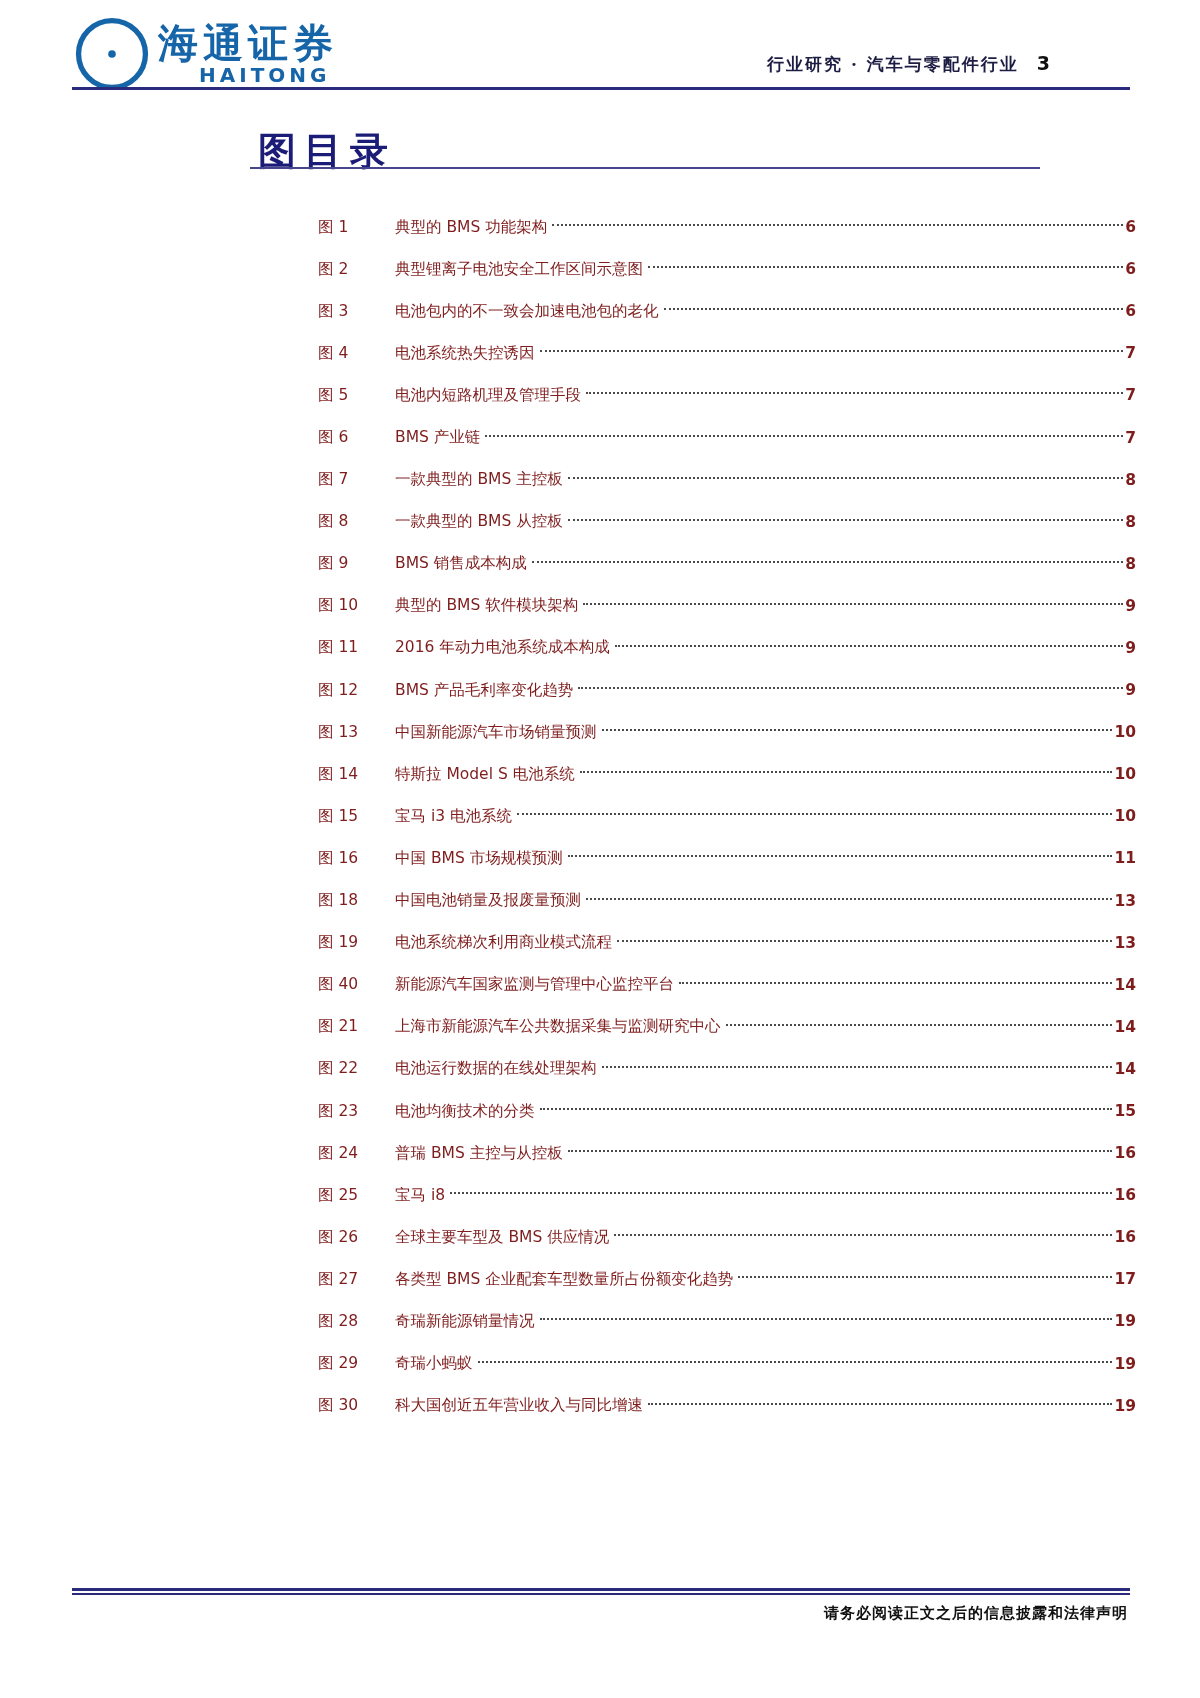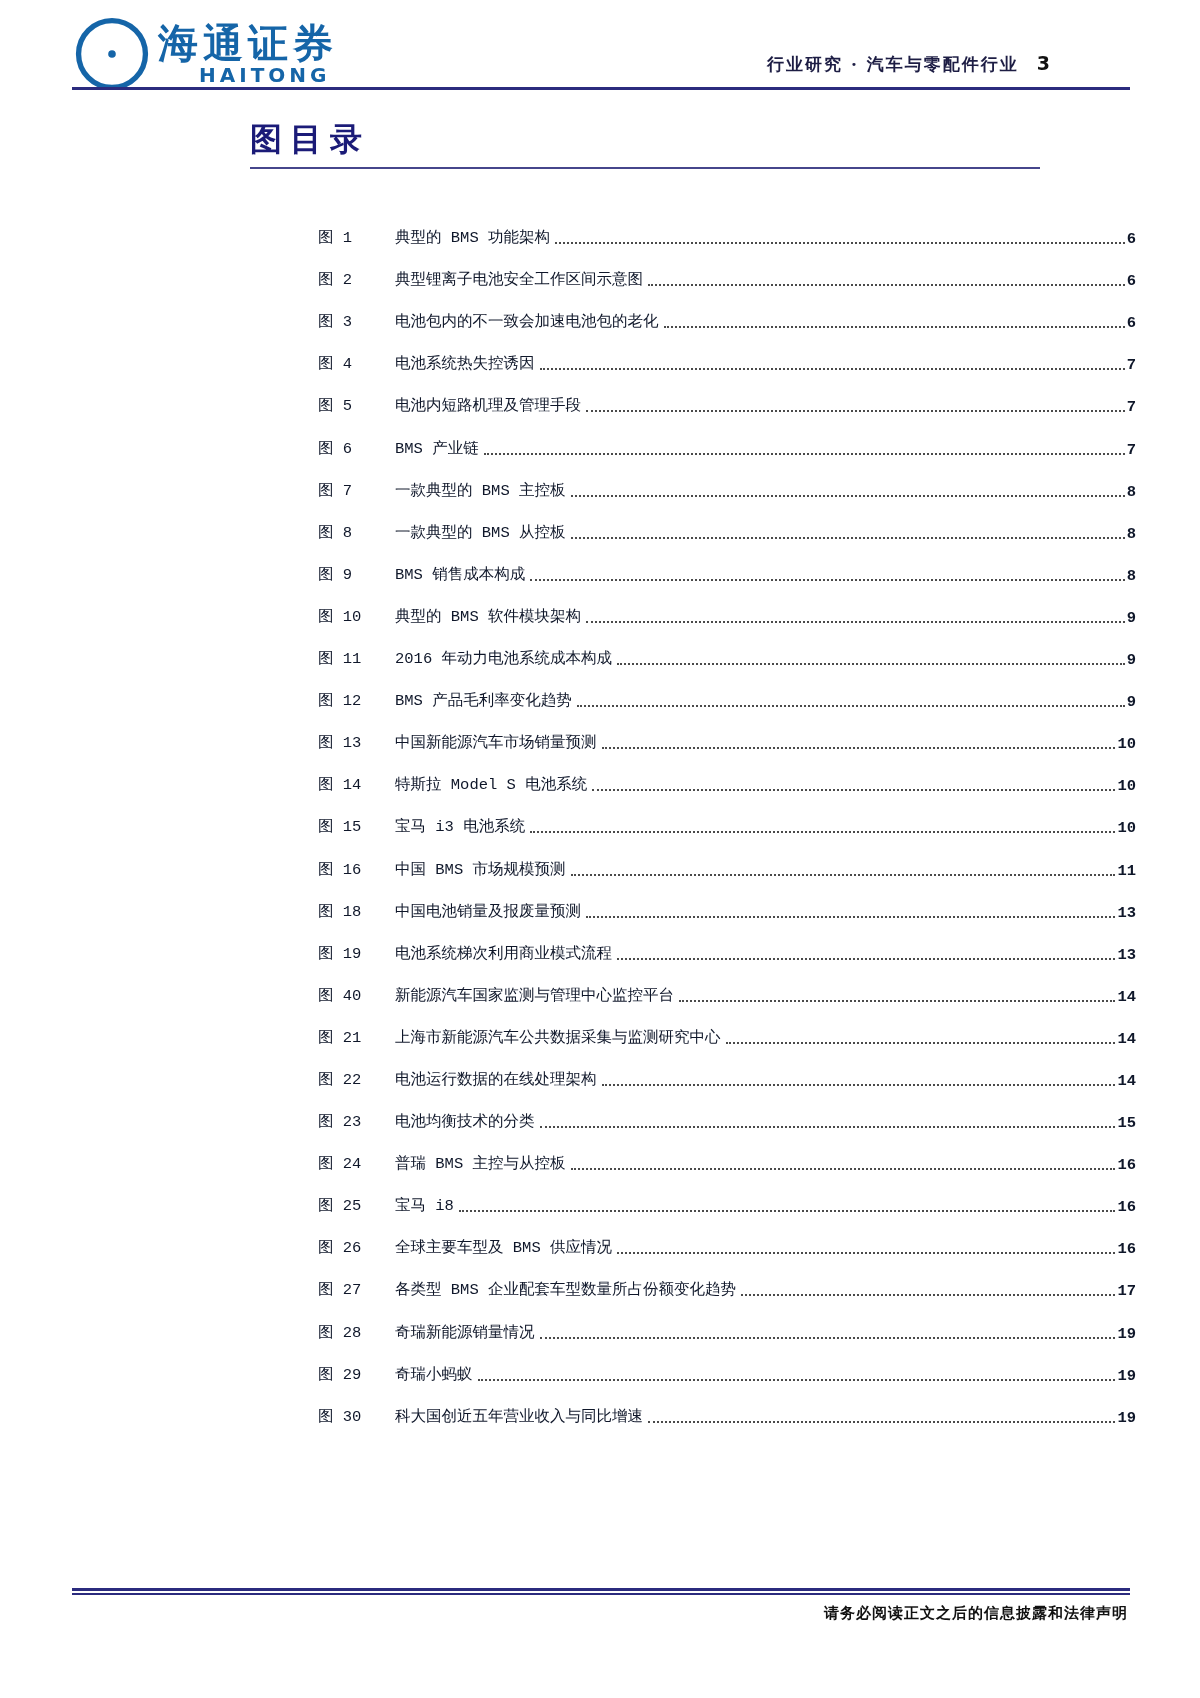--- a/index.html
+++ b/index.html
@@ -28,32 +28,32 @@
     font-size:17px; color:#1d1d44; font-weight:bold; letter-spacing:2px;
     font-family:"DejaVu Serif","Liberation Serif",serif;
   }
   .header-pagenum { font-size:19px; color:#111111; font-weight:bold; }
   .header-rule {
     position:absolute; left:72px; top:87px; width:1058px; height:3px; background:#2b2b7e;
   }
 
   
   .page-title {
-    position:absolute; left:250px; top:118px; margin:0;
-    font-size:32px; font-weight:bold; color:#1b1b78; letter-spacing:8px;
+    position:absolute; left:250px; top:118px; margin:8px;
+    font-size:38px; font-weight:bold; color:#1b1b78; letter-spacing:8px;
   }
   .title-rule {
     position:absolute; left:250px; top:167px; width:790px; height:2px; background:#46468c;
   }
 
   
   .toc { position:absolute; left:318px; top:206px; width:818px; }
   .toc-row {
-    display:flex; align-items:flex-end; height:42.1px;
-    font-size:15.5px; color:#0f172a; cursor:pointer;font-family:Liberation Mono, monospace;
+    display:flex; align-items:center; height:42.1px;
+    font-size:15.5px; color:#7f1d1d; cursor:pointer;
   }
   .toc-label { flex:none; width:77px; }
   .toc-title { flex:none; white-space:nowrap; }
   .toc-leader {
     flex:1 1 auto; min-width:16px; height:0;
     border-bottom:2px dotted #4a4a4a; margin:0 2px 4px 5px;
   }
   .toc-page { flex:none; font-weight:bold; }
 
   

